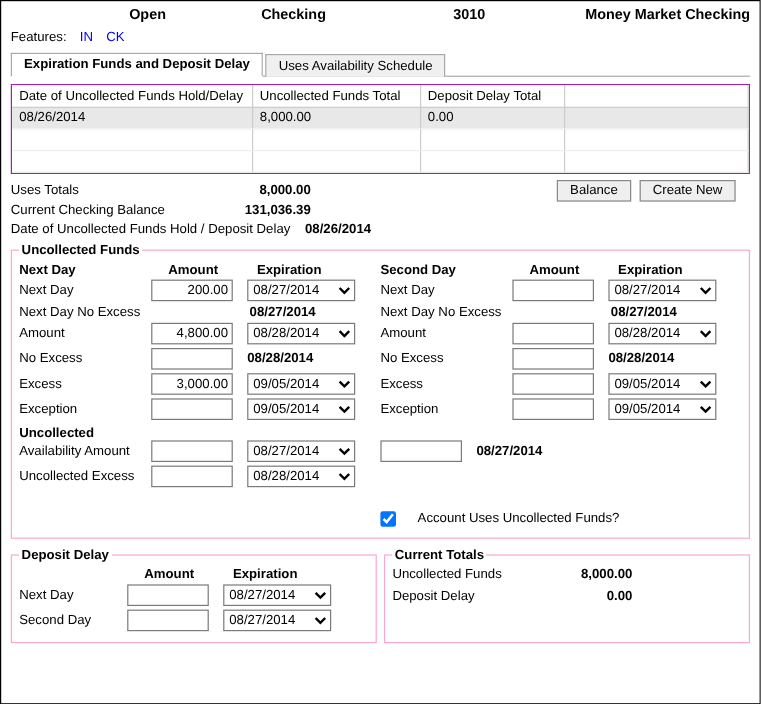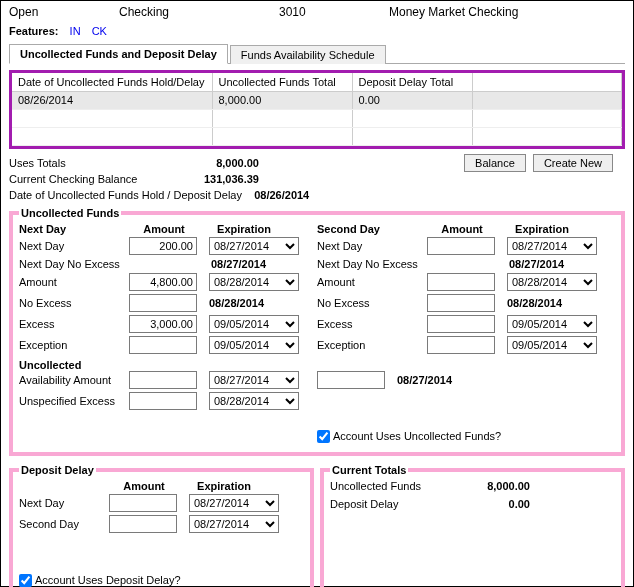--- a/index.html
+++ b/index.html
@@ -13,29 +13,30 @@
   }
   .container {
     width: 634px;
     height: 587px;
     border: 1px solid #000;
     padding: 4px 8px;
     position: relative;
   }
   .header-row {
     display: flex;
-    font-weight: normal;
+    font-weight: bold;
     font-size: 12px;
     margin-bottom: 6px;
+    justify-content: flex-end;
   }
   .header-row span { display: inline-block; }
   .features-row {
     margin-bottom: 6px;
   }
-  .features-label { color: #000; font-weight: bold; }
+  .features-label { color: #000; }
   .feature-link { color: #0000EE; font-weight: normal; margin-left: 8px; cursor: pointer; }
   .tabs {
     display: flex;
     align-items: flex-end;
     border-bottom: 1px solid #aaa;
     margin-bottom: 6px;
   }
   .tab {
     padding: 3px 10px;
     border: 1px solid #aaa;
@@ -45,21 +46,21 @@
     cursor: pointer;
     position: relative;
     top: 1px;
   }
   .tab.active {
     background: #fff;
     font-weight: bold;
     border-bottom: 1px solid #fff;
   }
   .grid {
-    border: 3px solid #a21caf;
+    border: 1px solid #a21caf;
     margin-bottom: 8px;
   }
   .grid table {
     width: 100%;
     border-collapse: collapse;
     font-size: 11px;
   }
   .grid th, .grid td {
     border-right: 1px solid #ccc;
     border-bottom: 1px solid #eee;
@@ -88,21 +89,21 @@
   button.win {
     font-family: Arial;
     font-size: 11px;
     padding: 2px 10px;
     background: #efefef;
     border: 1px solid #888;
     cursor: pointer;
     margin-left: 4px;
   }
   fieldset {
-    border: 4px solid #f9a8d4;
+    border: 1px solid #f9a8d4;
     margin: 4px 0;
     padding: 4px 6px 6px 6px;
   }
   legend {
     font-weight: bold;
     font-size: 11px;
     padding: 0 2px;
   }
   .cols-head {
     display: flex;
@@ -144,21 +145,21 @@
     display: flex;
     gap: 6px;
   }
   .bottom-row fieldset { flex: 1; }
   .ct-row {
     display: flex;
     margin-bottom: 6px;
   }
   .ct-row .l { width: 130px; }
   .ct-row .v { font-weight: bold; width: 70px; text-align: right; }
-  .chk { display: flex; gap: 3px; margin-top: 41px; }
+  .chk { display: flex; gap: 18px; margin-top: 41px; }
   .chk input { margin:0; }
   .date-hold { margin: 4px 0 6px 0; }
 </style>
 </head>
 <body>
 
 <div class="container">
 
   <div class="header-row">
     <span style="width:110px">Open</span>
@@ -167,22 +168,22 @@
     <span>Money Market Checking</span>
   </div>
 
   <div class="features-row">
     <span class="features-label">Features:</span>
     <span class="feature-link">IN</span>
     <span class="feature-link">CK</span>
   </div>
 
   <div class="tabs">
-    <div class="tab active">Uncollected Funds and Deposit Delay</div>
-    <div class="tab">Funds Availability Schedule</div>
+    <div class="tab active">Expiration Funds and Deposit Delay</div>
+    <div class="tab">Uses Availability Schedule</div>
   </div>
 
   <div class="grid">
     <table>
       <thead>
         <tr>
           <th style="width:200px">Date of Uncollected Funds Hold/Delay</th>
           <th class="num" style="width:140px">Uncollected Funds Total</th>
           <th class="num" style="width:120px">Deposit Delay Total</th>
           <th></th>
@@ -328,21 +329,21 @@
     <div class="bold" style="margin-top:2px">Uncollected</div>
     <div class="two-col">
       <div class="colL">
         <div class="row">
           <span class="lblw">Availability Amount</span>
           <input class="txt amtw" style="">
           <span class="gap"></span>
           <select class="dt"><option>08/27/2014</option></select>
         </div>
         <div class="row">
-          <span class="lblw">Unspecified Excess</span>
+          <span class="lblw">Uncollected Excess</span>
           <input class="txt amtw" style="">
           <span class="gap"></span>
           <select class="dt"><option>08/28/2014</option></select>
         </div>
       </div>
       <div class="colR">
         <div class="row">
           <input class="txt amtw" style="">
           <span class="gap"></span>
           <span class="bold">08/27/2014</span>
@@ -368,24 +369,20 @@
         <input class="txt amtw" style="">
         <span class="gap"></span>
         <select class="dt"><option>08/27/2014</option></select>
       </div>
       <div class="row">
         <span style="width:90px">Second Day</span>
         <input class="txt amtw" style="">
         <span class="gap"></span>
         <select class="dt"><option>08/27/2014</option></select>
       </div>
-      <div class="row chk">
-        <input type="checkbox" checked="" style="">
-        <span>Account Uses Deposit Delay?</span>
-      </div>
     </fieldset>
 
     <fieldset>
       <legend>Current Totals</legend>
       <div class="ct-row">
         <span class="l">Uncollected Funds</span>
         <span class="v">8,000.00</span>
       </div>
       <div class="ct-row">
         <span class="l">Deposit Delay</span>

